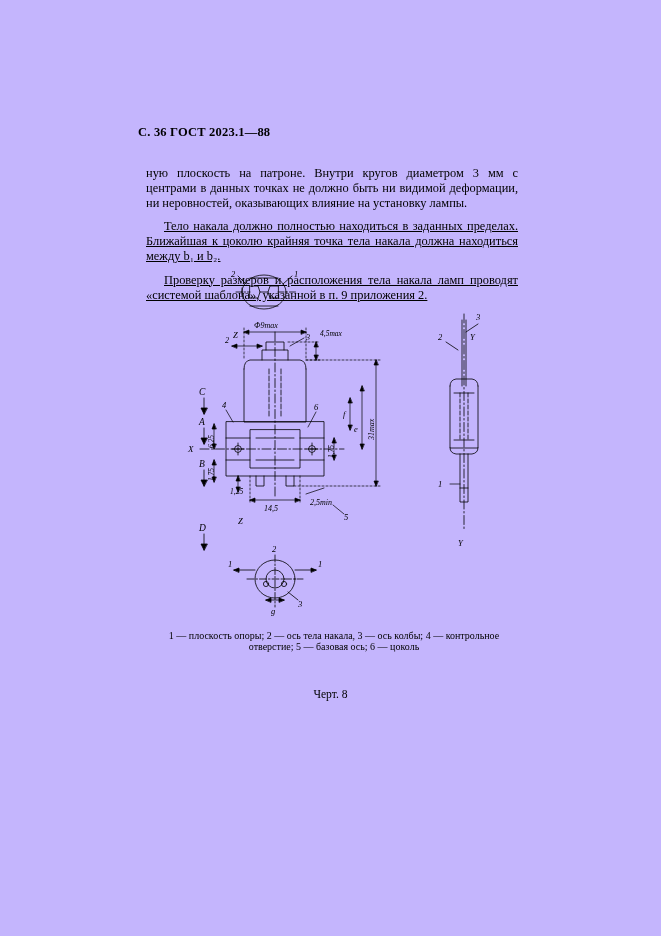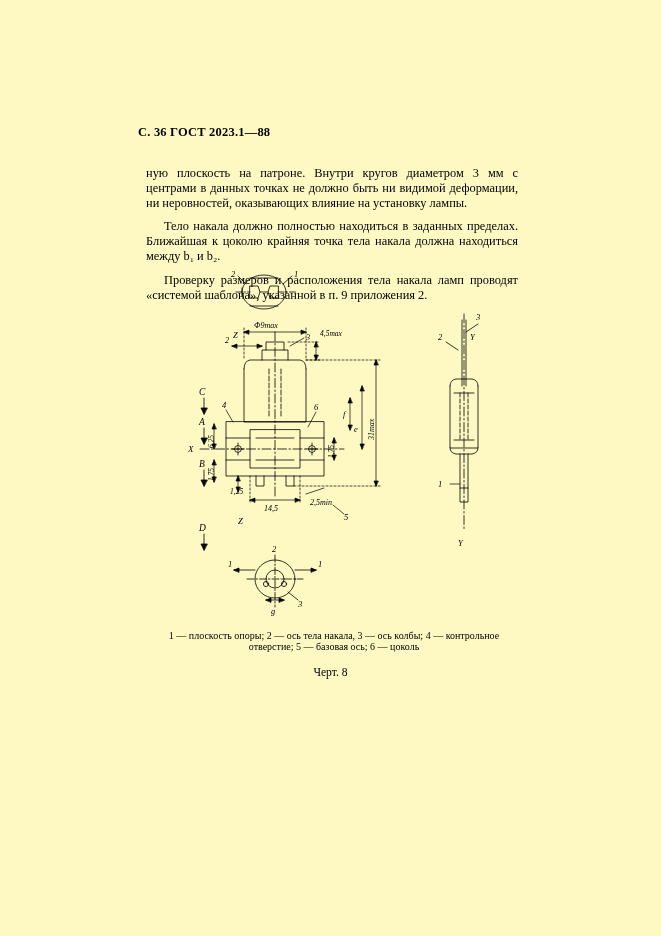--- a/index.html
+++ b/index.html
@@ -13,21 +13,21 @@
     position: relative;
     font-family: "Liberation Serif", serif;
     color: #000;
     overflow: hidden;
   }
   .page {
     position: absolute;
     left: 0; top: 0;
     width: 661px;
     height: 936px;
-    background: #fef9c3;
+    background: #c4b5fd;
   }
   
   .page-header {
     position: absolute;
     left: 138px;
     top: 125px;
     font-size: 12.5px;
     font-weight: bold;
     letter-spacing: .2px;
     white-space: nowrap;
@@ -44,20 +44,21 @@
     font-size: 12.4px;
     line-height: 15.1px;
     text-align: justify;
     text-justify: inter-word;
   }
   .body-text p {
     margin: 8px;
   }
   .body-text p.indent {
     text-indent: 18px;
+    text-decoration: underline;
   }
   
   .figure {
     position: absolute;
     left: 138px;
     top: 262px;
     width: 390px;
     height: 400px;
   }
   .figure svg {
@@ -69,21 +70,21 @@
     left: 148px;
     top: 630px;
     width: 372px;
     font-size: 10px;
     line-height: 11px;
     text-align: center;
   }
   .fig-number {
     position: absolute;
     left: 0;
-    top: 666px;
+    top: 688px;
     width: 661px;
     text-align: center;
     font-size: 11.6px;
   }
 </style>
 </head>
 <body>
 
 <div class="page">
 

